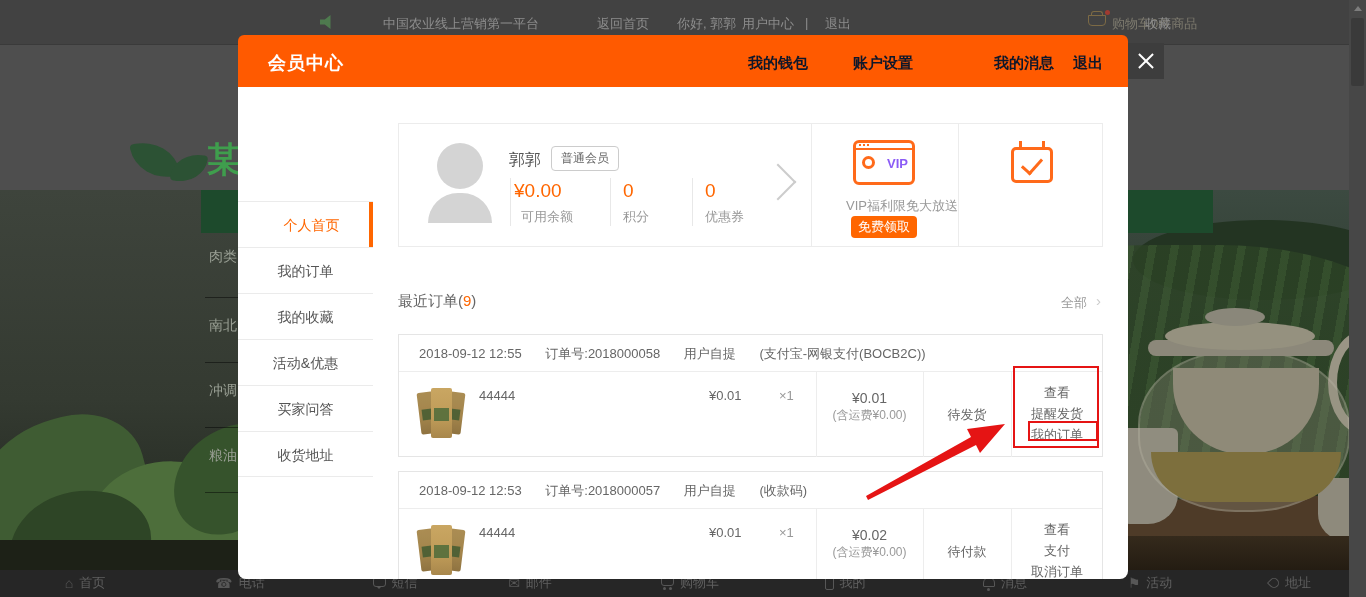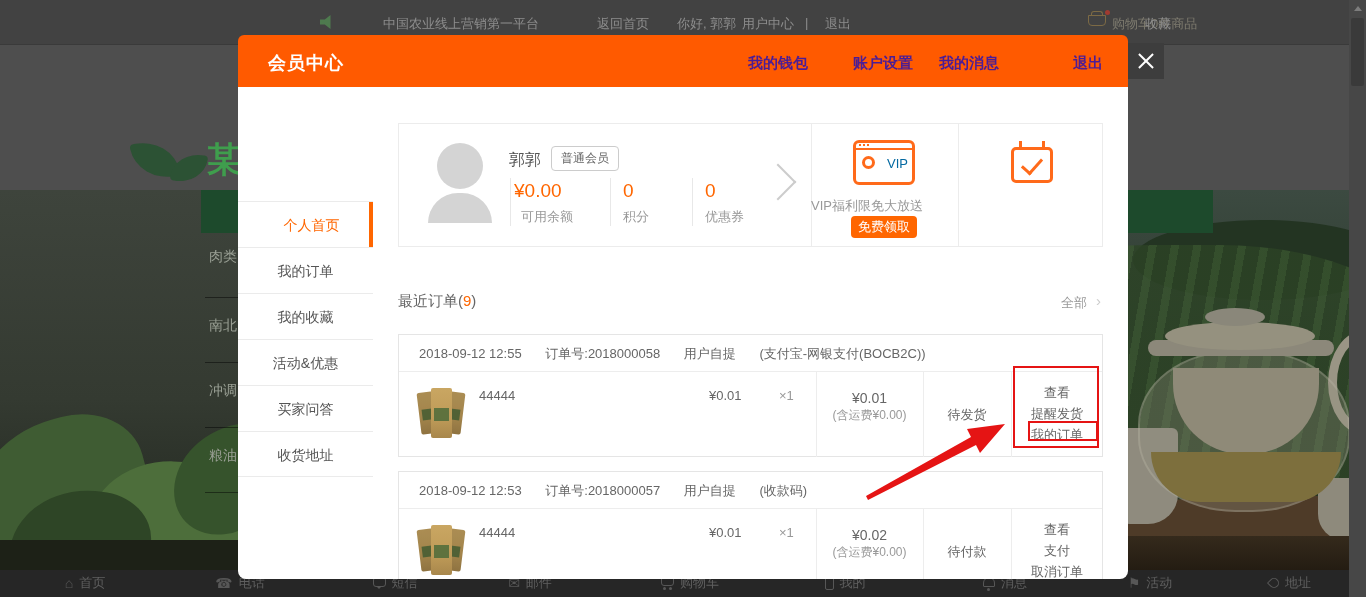--- a/index.html
+++ b/index.html
@@ -61,21 +61,21 @@
   .ic-pin { display:inline-block; width:10px; height:10px; border:1.5px solid #575757; border-radius:50% 50% 50% 0; transform:rotate(45deg); }
 
   
   .scrollbar { left:1349px; top:0; width:17px; height:597px; background:#474747; z-index:50; }
   .sb-up { position:absolute; left:5px; top:6px; width:0; height:0; border-left:4px solid transparent; border-right:4px solid transparent; border-bottom:5px solid #7d7d7d; }
   .sb-thumb { position:absolute; left:2px; top:18px; width:13px; height:68px; background:#3a3a3a; border-radius:2px; }
 
   
   .m-header { left:238px; top:35px; width:890px; height:52px; background:#ff5a00; border-radius:6px 6px 0 0; z-index:10; }
   .m-title { position:absolute; left:30px; top:16px; font-size:18px; font-weight:bold; color:#fff; letter-spacing:1px; }
-  .m-nav { position:absolute; top:19px; font-size:15px; font-weight:bold; color:#4c1d95; cursor:pointer; white-space:nowrap; }
+  .m-nav { position:absolute; top:19px; font-size:15px; font-weight:bold; color:#0f172a; cursor:pointer; white-space:nowrap; }
   .m-close { position:absolute; left:890px; top:8px; width:36px; height:36px; background:#3d3d3d; cursor:pointer; }
   .m-close::before,.m-close::after { content:""; position:absolute; left:8px; top:17px; width:20px; height:2px; background:#fff; }
   .m-close::before { transform:rotate(45deg); } .m-close::after { transform:rotate(-45deg); }
 
   .m-body { left:238px; top:87px; width:890px; height:492px; background:#fff; border-radius:0 0 8px 8px; overflow:hidden; z-index:10; }
   .side-item { position:absolute; left:0; width:135px; height:46px; border-top:1px solid #ebebeb; color:#555; font-size:14px; text-align:center; line-height:46px; cursor:pointer; background:#fff; }
   .side-item.last { border-bottom:1px solid #ebebeb; }
   .side-item.active { color:#ff6600; }
   .side-item.active::after { content:""; position:absolute; right:0; top:0; width:4px; height:100%; background:#ff6600; }
 
@@ -87,22 +87,22 @@
   .stat-sep { position:absolute; top:54px; width:1px; height:48px; background:#e8e8e8; }
   .stat-val { position:absolute; top:56px; font-size:19px; color:#ff6600; }
   .stat-lab { position:absolute; top:84px; font-size:13px; color:#999; }
   .p-chev { position:absolute; left:366px; top:45px; width:26px; height:26px; border-top:2px solid #ccc; border-right:2px solid #ccc; transform:rotate(45deg); cursor:pointer; }
   .v-sep { position:absolute; top:0; width:1px; height:122px; background:#ececec; }
 
   .vipbox { position:absolute; left:454px; top:16px; width:62px; height:45px; border:3px solid #ff6a1a; border-radius:6px; }
   .vipbox::before { content:""; position:absolute; left:-1px; top:5px; width:58px; height:2px; background:#ff6a1a; }
   .vipbox::after { content:""; position:absolute; left:3px; top:1px; width:2px; height:2px; background:#ff6a1a; box-shadow:4px 0 0 #ff6a1a,8px 0 0 #ff6a1a; }
   .vip-person { position:absolute; left:6px; top:13px; width:13px; height:13px; border:3px solid #ff6a1a; border-radius:50%; }
-  .vip-word { position:absolute; right:4px; top:13px; font-size:13px; font-weight:normal; color:#0369a1; }
-  .vip-title { position:absolute; left:412px; top:73px; width:147px; text-align:left; font-size:13px; color:#999; }
+  .vip-word { position:absolute; right:4px; top:13px; font-size:13px; font-weight:bold; color:#8b5cf6; }
+  .vip-title { position:absolute; left:412px; top:73px; width:147px; text-align:right; font-size:13px; color:#999; }
   .vip-btn { position:absolute; left:452px; top:92px; width:66px; height:22px; background:#ff6600; border-radius:4px; color:#fff; font-size:13px; text-align:center; line-height:22px; cursor:pointer; }
   .cal { position:absolute; left:612px; top:23px; width:42px; height:36px; border:3px solid #ff6a1a; border-radius:5px; }
   .cal::before { content:""; position:absolute; left:5px; top:-9px; width:3px; height:7px; background:#ff6a1a; box-shadow:23px 0 0 #ff6a1a; }
   .cal::after { content:""; position:absolute; left:8px; top:8px; width:17px; height:9px; border-left:3px solid #ff6a1a; border-bottom:3px solid #ff6a1a; transform:rotate(-48deg); }
 
   .recent-row { position:absolute; left:160px; top:205px; width:705px; height:20px; }
   .recent-title { font-size:15px; color:#666; }
   .recent-count { font-size:15px; color:#ff6600; }
   .recent-paren { font-size:15px; color:#666; }
   .view-all { position:absolute; right:16px; top:2px; font-size:13px; color:#999; cursor:pointer; }
@@ -227,21 +227,21 @@
     <div class="fitem" style="left:1248px;">
       <span class="ic-pin"></span>
       <span class="flabel">地址</span>
     </div>
   </div>
 
   <div class="abs m-header">
     <span class="m-title">会员中心</span>
     <span class="m-nav" style="left:510px;">我的钱包</span>
     <span class="m-nav" style="left:615px;">账户设置</span>
-    <span class="m-nav" style="left:701px;">我的消息</span>
+    <span class="m-nav" style="left:756px;">我的消息</span>
     <span class="m-nav" style="left:835px;">退出</span>
     <span class="m-close"></span>
   </div>
 
   <div class="abs m-body">
 
     <div class="side-item active" style="top:114px;padding-left:12px;">个人首页</div>
     <div class="side-item" style="top:160px;">我的订单</div>
     <div class="side-item" style="top:206px;">我的收藏</div>
     <div class="side-item" style="top:252px;">活动&amp;优惠</div>

